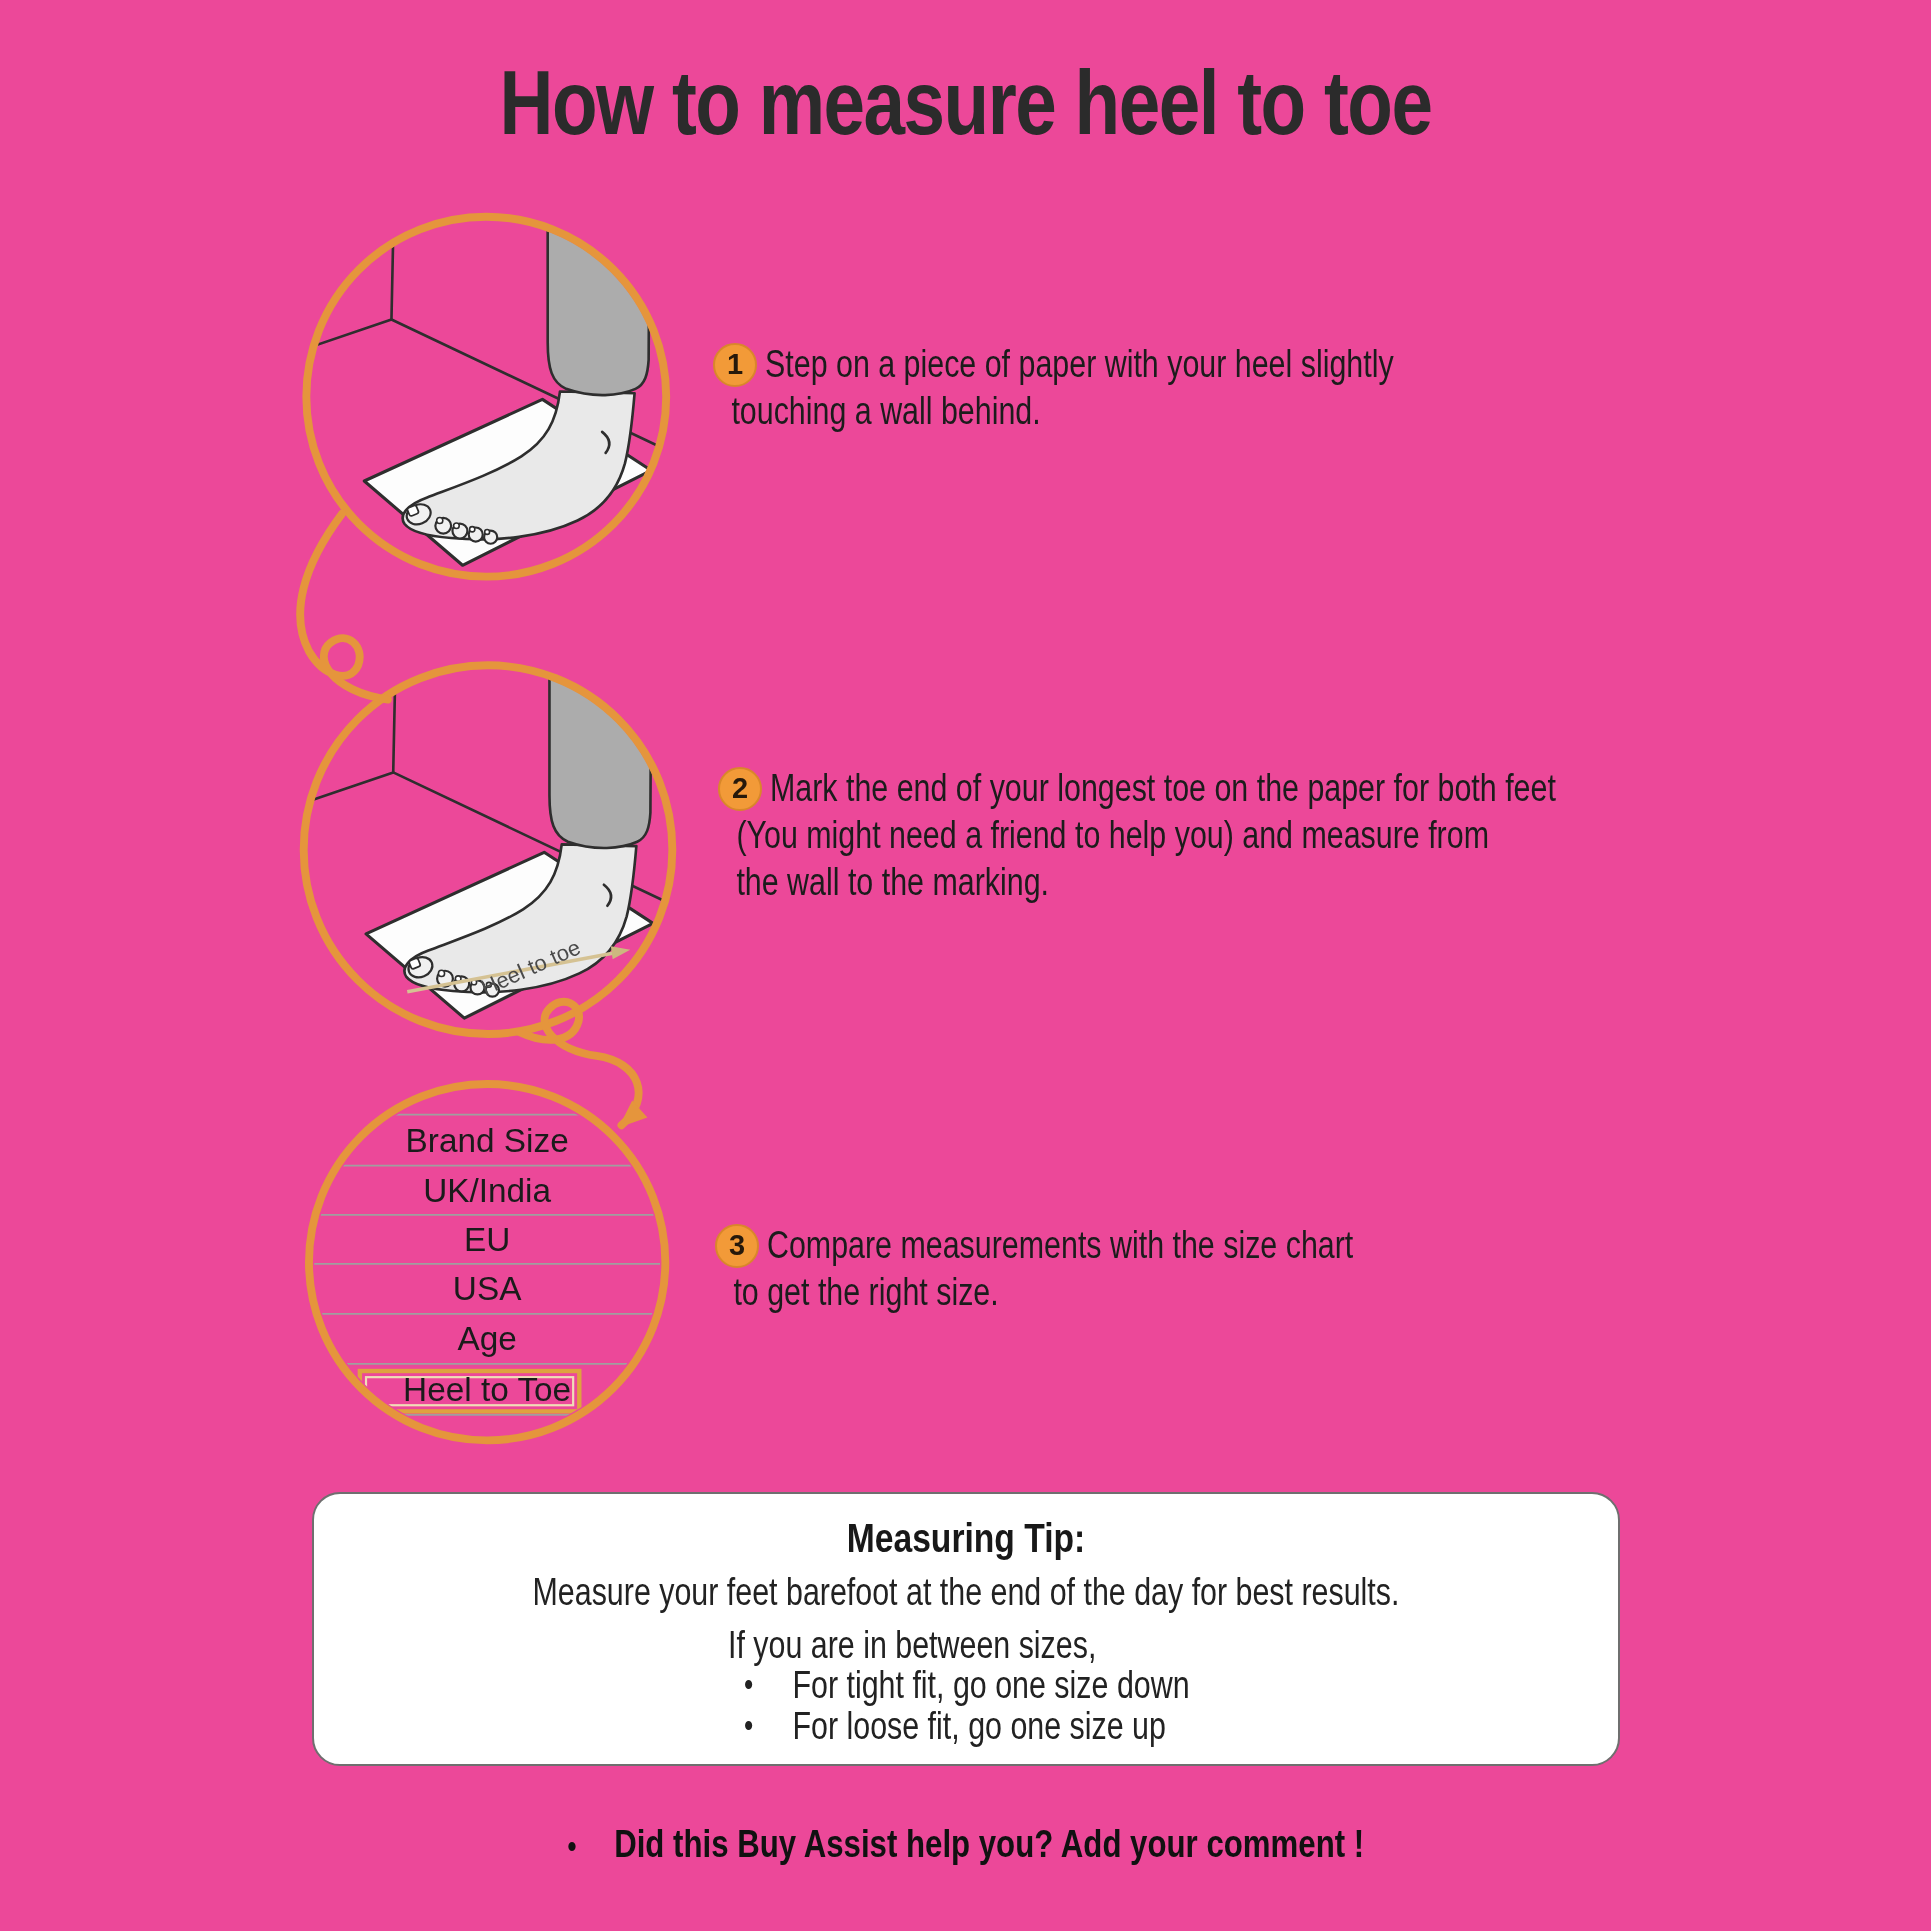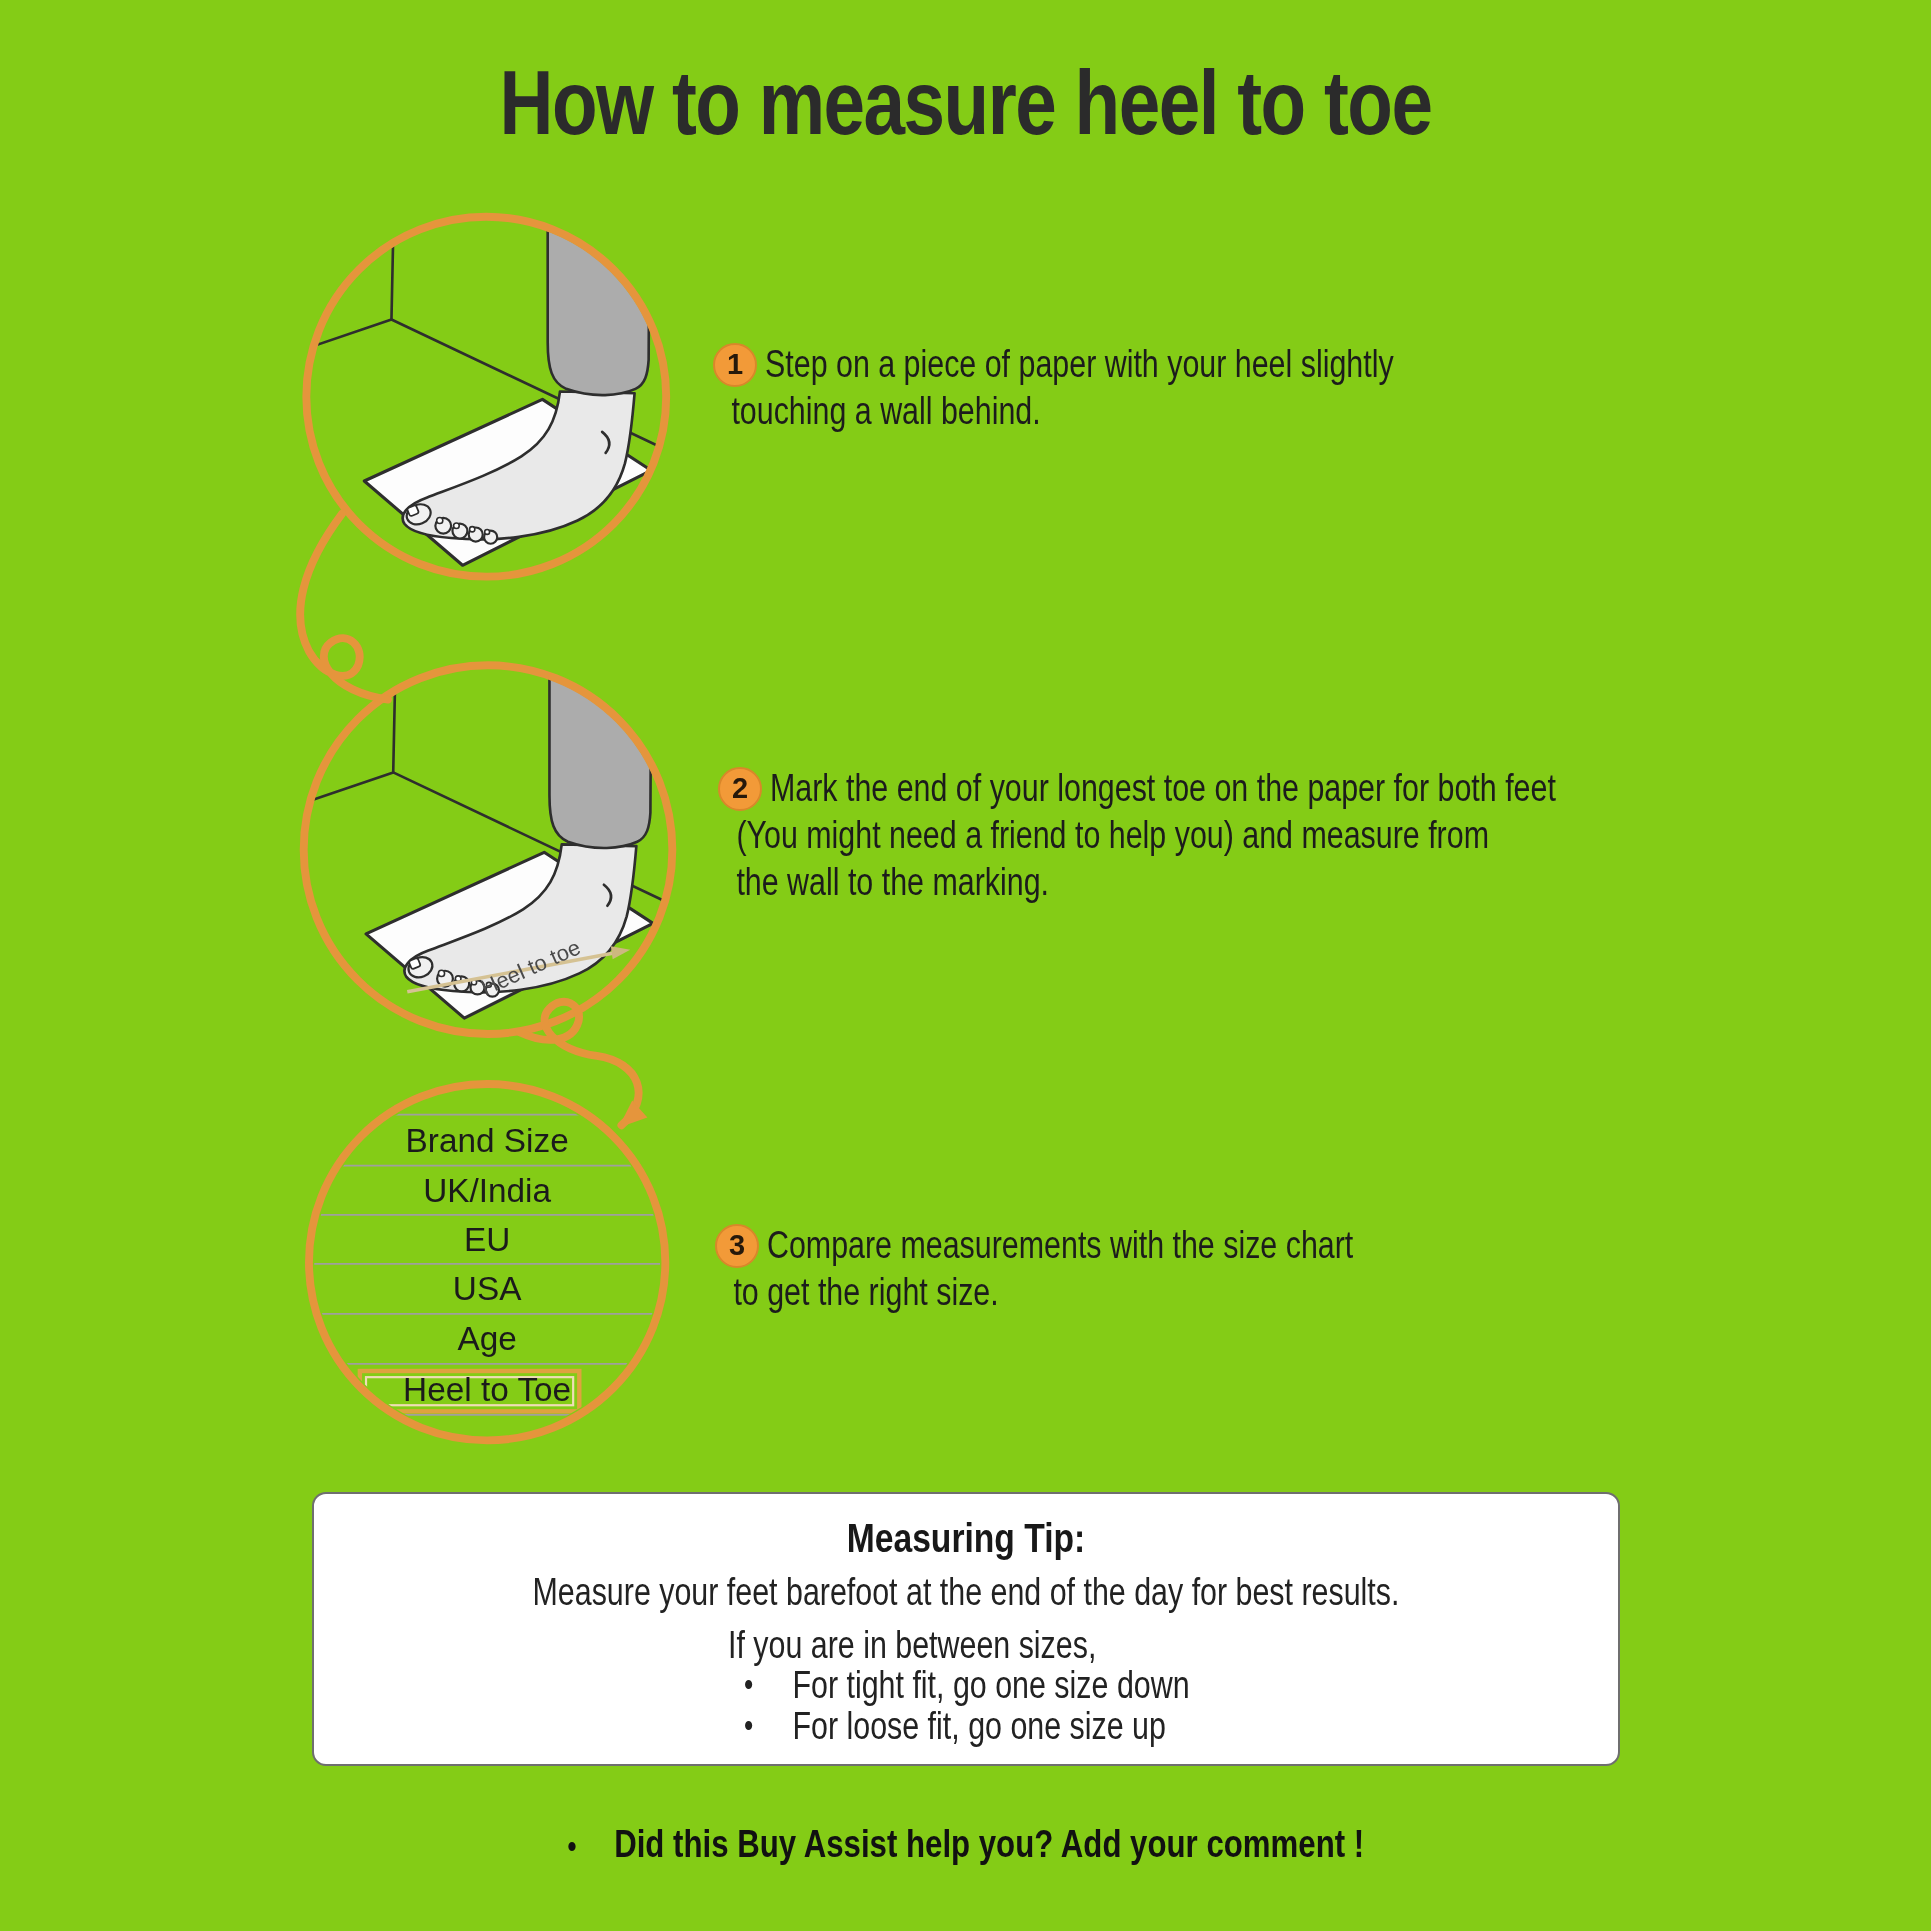--- a/index.html
+++ b/index.html
@@ -1,17 +1,17 @@
 <!DOCTYPE html>
 <html style="font-size:14px"><head>
 <meta charset="utf-8">
 <style>
   html,body{margin:0;padding:0;background:#ffffff;}
   .page{
-    position:relative;width:1931px;height:1931px;background:#84cc16;overflow:hidden;
+    position:relative;width:1931px;height:1931px;background:#ec4899;overflow:hidden;
     font-family:"Liberation Sans",sans-serif;color:#1c1c1c;
   }
   
   .title{
     position:absolute;top:51px;left:0;width:100%;text-align:center;
     font-size:91px;font-weight:bold;color:#2b2b2b;letter-spacing:-1.8px;
     transform:scaleX(0.82);
   }
   
   svg.diagram{position:absolute;left:0;top:0;}
@@ -28,21 +28,21 @@
     transform:scaleX(0.8);transform-origin:0 0;
   }
   .step-lines .ln{margin-left:23px;}
   .step-lines .ln:first-child{margin-left:65px;}
   #step1{left:713px;top:341px;}
   #step2{left:718px;top:765px;}
   #step3{left:715px;top:1222px;}
   
   .tipbox{
     position:absolute;left:312px;top:1492px;width:1308px;height:274px;
-    border:2.6px solid #6f6f6f;border-radius:14px;box-sizing:border-box;background:#fff;
+    border:2.6px solid #6f6f6f;border-radius:28px;box-sizing:border-box;background:#fff;
   }
   .tip-title{
     position:absolute;top:21px;left:0;width:100%;text-align:center;
     font-size:41px;font-weight:bold;color:#181818;transform:scaleX(0.82);
   }
   .tip-line{
     position:absolute;top:77px;left:0;width:100%;text-align:center;
     font-size:38px;color:#222;transform:scaleX(0.8);
   }
   .tip-intro{

